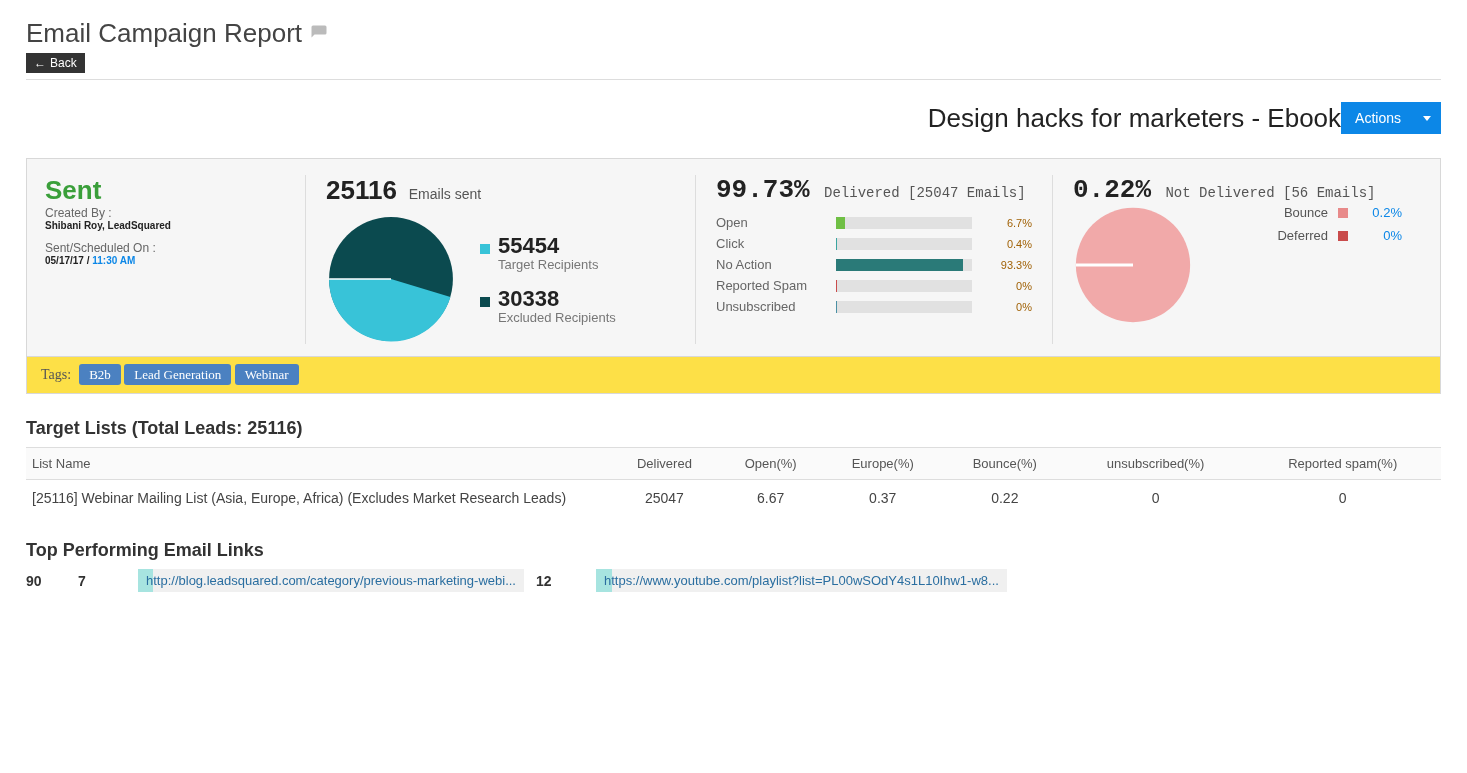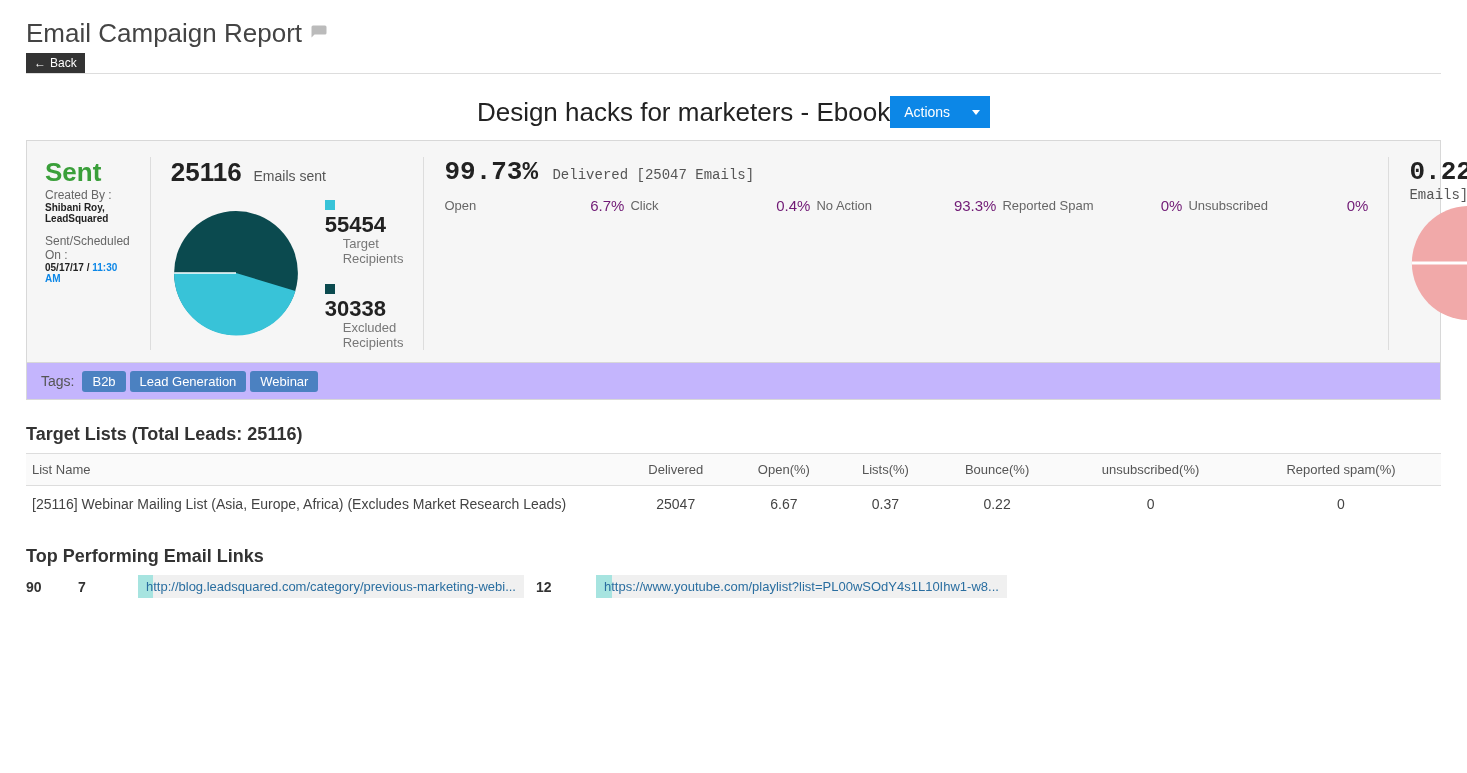--- a/index.html
+++ b/index.html
@@ -1,22 +1,22 @@
 <!DOCTYPE html>
 <html><head>
 <meta charset="utf-8">
 <style>
   *{box-sizing:border-box;}
   body{margin:0;font-family:"Segoe UI",Arial,sans-serif;color:#333;background:#fff;font-size:14px;}
   .page{padding:18px 26px;}
-  .hdr{border-bottom:1px solid #ddd;}
+  .hdr{border-bottom:1px solid #ddd;padding-bottom:6px;}
   .page-title{font-size:26px;font-weight:300;color:#444;margin:0 0 4px 0;display:flex;align-items:center;gap:8px;}
   .back-btn{display:inline-flex;align-items:center;gap:4px;background:#333;color:#fff;padding:3px 8px;font-size:12px;border:0;cursor:pointer;}
   .back-btn .arrow{font-weight:bold;}
-  .subhead-row{display:flex;align-items:center;justify-content:center;margin:22px 0 12px 0;}
+  .subhead-row{display:flex;align-items:center;justify-content:flex-end;margin:22px 0 24px 0;}
   .camp-title{font-size:26px;font-weight:400;color:#222;margin:0;}
   .actions-btn{background:#0c87e7;color:#fff;border:0;padding:8px 40px 8px 14px;font-size:14px;position:relative;cursor:pointer;}
   .actions-btn::after{content:"";position:absolute;right:10px;top:50%;margin-top:-2px;border-left:4px solid transparent;border-right:4px solid transparent;border-top:5px solid #fff;}
   .summary-panel{border:1px solid #d8d8d8;background:#f6f6f6;padding:16px 18px 12px 18px;display:flex;}
   .block{padding:0 20px;}
   .block+.block{border-left:1px solid #ddd;}
   .block:first-child{padding-left:0;}
   .block-status{width:260px;}
   .status{font-size:26px;font-weight:600;color:#3a9f3a;}
   .meta-label{font-size:12px;color:#666;}
@@ -27,34 +27,34 @@
   .sent-head .big-num{font-size:26px;font-weight:600;color:#222;margin-right:8px;}
   .sent-body{display:flex;align-items:center;gap:24px;margin-top:8px;}
   .pie-wrap{width:130px;height:130px;position:relative;}
   .legend-col{display:flex;flex-direction:column;gap:14px;}
   .legend-item .dot{display:inline-block;width:10px;height:10px;margin-right:8px;vertical-align:middle;}
   .legend-item .num{font-size:22px;font-weight:600;color:#222;}
   .legend-item .lbl{font-size:13px;color:#777;margin-top:-2px;padding-left:18px;}
   .block-delivered{flex:1;}
   .delhead{font-size:14px;color:#555;font-family:Liberation Mono, monospace;}
   .delhead .big-num{font-size:26px;font-weight:600;color:#222;margin-right:6px;}
-  .bars{margin-top:10px;display:flex;flex-direction:row;gap:6px;}
+  .bars{margin-top:10px;display:flex;flex-direction:column;gap:6px;}
   .bar-row{display:flex;align-items:center;gap:10px;}
   .bar-row .blbl{width:110px;font-size:13px;color:#666;}
   .bar-row .btrack{flex:1;height:12px;background:#e1e1e1;position:relative;}
   .bar-row .bfill{position:absolute;left:0;top:0;bottom:0;}
-  .bar-row .bval{width:50px;text-align:right;font-size:15px;color:#701a75;}
+  .bar-row .bval{width:50px;text-align:right;font-size:11px;color:#a16207;}
   .block-notdel{width:370px;}
   .ndbody{display:flex;gap:18px;margin-top:0;align-items:flex-start;justify-content:space-between;}
   .nd-legend{flex:1;display:flex;flex-direction:column;gap:8px;}
   .nd-row{display:flex;align-items:center;justify-content:flex-end;gap:10px;font-size:13px;}
   .nd-row .nlbl{color:#555;}
   .nd-row .nsw{width:10px;height:10px;display:inline-block;}
   .nd-row .nval{width:44px;text-align:right;color:#0c87e7;}
-  .tags-strip{border:1px solid #d8d8d8;border-top:0;background:#c4b5fd;padding:10px 14px;display:flex;align-items:center;gap:8px;}
+  .tags-strip{border:1px solid #d8d8d8;border-top:0;background:#fde047;padding:10px 14px;display:flex;align-items:center;gap:8px;font-family:Liberation Serif, serif;}
   .tags-strip .tglbl{color:#555;font-size:14px;}
   .tag{background:#4b81c1;color:#fff;border-radius:3px;padding:3px 10px;font-size:13px;cursor:pointer;}
   .section-h{font-size:18px;font-weight:600;color:#333;margin:24px 0 8px 0;}
   table.tbl{width:100%;border-collapse:collapse;}
   table.tbl th{text-align:center;font-weight:400;color:#555;font-size:13px;padding:8px 6px;border-top:1px solid #ddd;border-bottom:1px solid #ddd;background:#fafafa;}
   table.tbl th:first-child{text-align:left;}
   table.tbl td{padding:10px 6px;color:#444;font-size:14px;text-align:center;vertical-align:top;}
   table.tbl td:first-child{text-align:left;max-width:360px;}
   .links-list{display:flex;flex-direction:row;gap:12px;max-width:600px;}
   .link-row{display:flex;align-items:center;gap:20px;}
@@ -205,21 +205,21 @@
     <span id="tags-holder"><span class="tag">B2b</span> <span class="tag">Lead Generation</span> <span class="tag">Webinar</span> </span>
   </div>
 
   <h3 class="section-h">Target Lists (Total Leads: 25116)</h3>
   <table class="tbl">
     <thead>
         <tr id="tl-head">
           <th>List Name</th>
           <th>Delivered</th>
           <th>Open(%)</th>
-          <th>Lists(%)</th>
+          <th>Europe(%)</th>
           <th>Bounce(%)</th>
           <th>unsubscribed(%)</th>
           <th>Reported spam(%)</th>
         </tr>
       </thead>
     <tbody id="tl-body">
         <tr>
           <td>[25116] Webinar Mailing List (Asia, Europe, Africa) (Excludes Market Research Leads)</td>
           <td>25047</td>
           <td>6.67</td>

